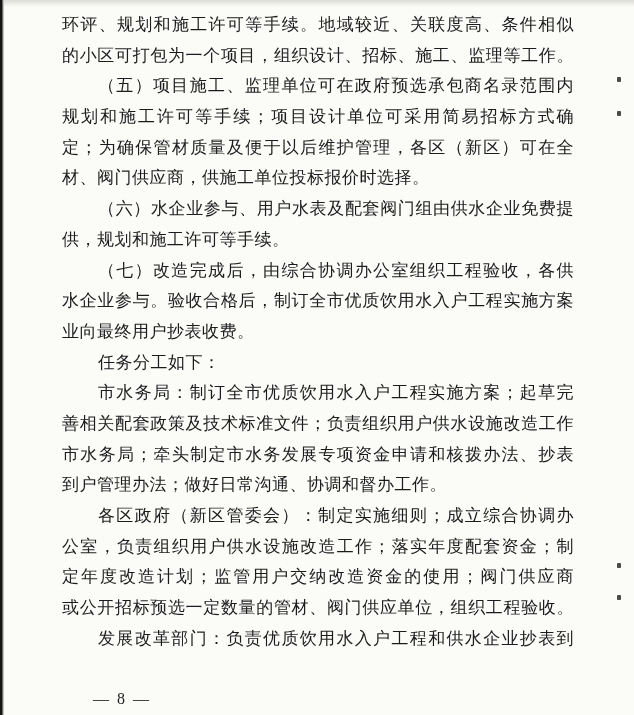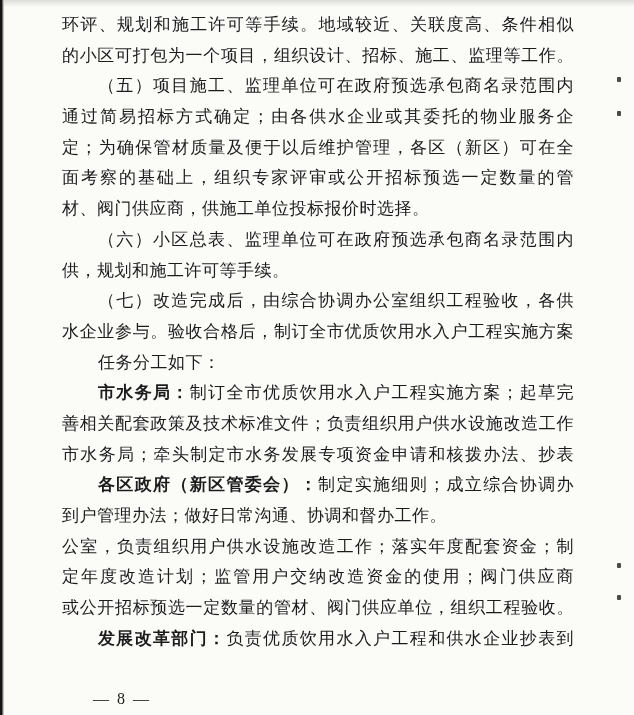--- a/index.html
+++ b/index.html
@@ -51,21 +51,21 @@
     text-align: justify;
     overflow: visible;
   }
   .line.full {
     text-align-last: justify;
   }
   .line.indent {
     text-indent: 36px;
   }
   .line b {
-    font-weight: bold;
+    font-weight: normal;
   }
   .page-number {
     position: absolute;
     left: 93px;
     top: 690px;
     font-size: 16px;
     letter-spacing: 2px;
     color: #1c1c1c;
   }
   .speckle {
@@ -84,34 +84,34 @@
 <body>
 
 <div class="page">
   <div class="scan-top"></div>
   <div class="scan-edge"></div>
 
   <div class="doc-text">
       <div class="line full">环评、规划和施工许可等手续。地域较近、关联度高、条件相似</div>
       <div class="line full">的小区可打包为一个项目，组织设计、招标、施工、监理等工作。</div>
       <div class="line indent full">（五）项目施工、监理单位可在政府预选承包商名录范围内</div>
-      <div class="line full">通过简易招标方式确定；由各供水企业或其委托的物业服务企</div>
+      <div class="line full">规划和施工许可等手续；项目设计单位可采用简易招标方式确</div>
       <div class="line full">定；为确保管材质量及便于以后维护管理，各区（新区）可在全</div>
-      <div class="line full">面考察的基础上，组织专家评审或公开招标预选一定数量的管</div>
       <div class="line">材、阀门供应商，供施工单位投标报价时选择。</div>
-      <div class="line indent full">（六）小区总表、监理单位可在政府预选承包商名录范围内</div>
+      <div class="line indent full">（六）水企业参与、用户水表及配套阀门组由供水企业免费提</div>
       <div class="line">供，规划和施工许可等手续。</div>
       <div class="line indent full">（七）改造完成后，由综合协调办公室组织工程验收，各供</div>
       <div class="line full">水企业参与。验收合格后，制订全市优质饮用水入户工程实施方案</div>
+      <div class="line">业向最终用户抄表收费。</div>
       <div class="line indent">任务分工如下：</div>
       <div class="line indent full"><b>市水务局：</b>制订全市优质饮用水入户工程实施方案；起草完</div>
       <div class="line full">善相关配套政策及技术标准文件；负责组织用户供水设施改造工作</div>
       <div class="line full">市水务局；牵头制定市水务发展专项资金申请和核拨办法、抄表</div>
+      <div class="line">到户管理办法；做好日常沟通、协调和督办工作。</div>
       <div class="line indent full"><b>各区政府（新区管委会）：</b>制定实施细则；成立综合协调办</div>
-      <div class="line">到户管理办法；做好日常沟通、协调和督办工作。</div>
       <div class="line full">公室，负责组织用户供水设施改造工作；落实年度配套资金；制</div>
       <div class="line full">定年度改造计划；监管用户交纳改造资金的使用；阀门供应商</div>
       <div class="line full">或公开招标预选一定数量的管材、阀门供应单位，组织工程验收。</div>
       <div class="line indent full"><b>发展改革部门：</b>负责优质饮用水入户工程和供水企业抄表到</div>
     </div>
 
   <div class="page-number">— 8 —</div>
 
   <div class="speckle s1"></div>
   <div class="speckle s2"></div>

